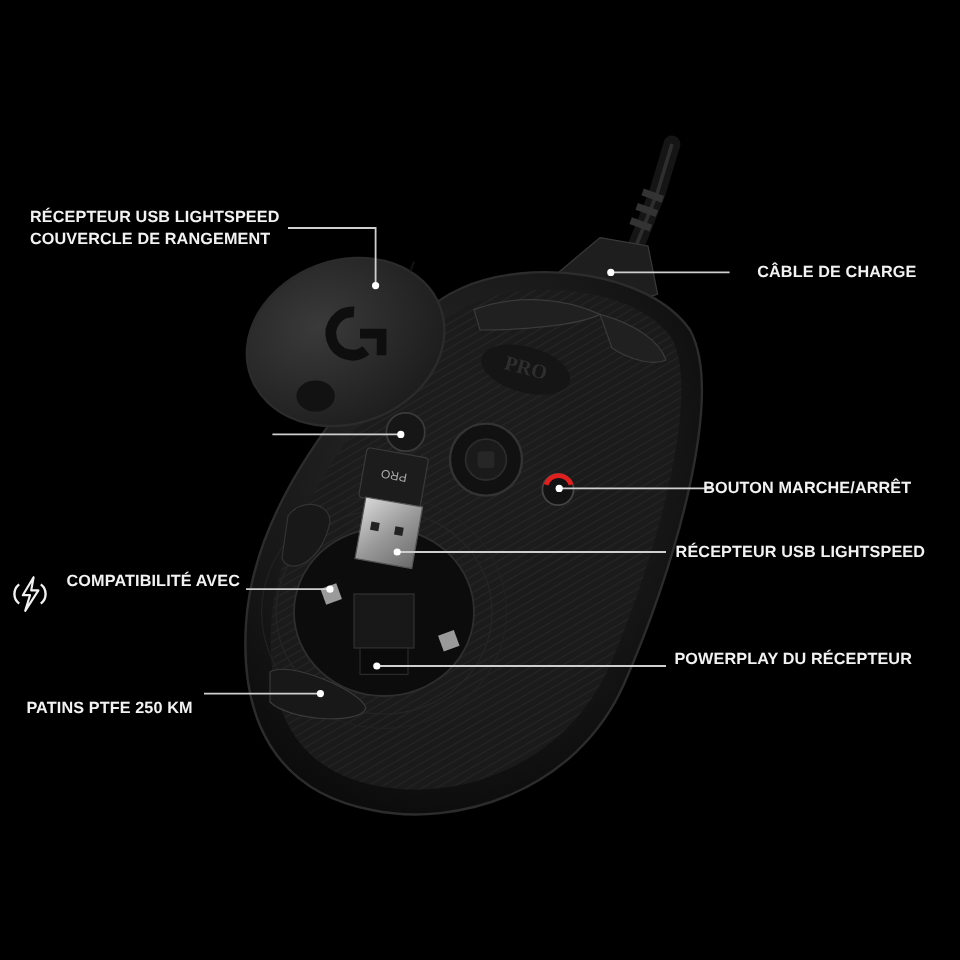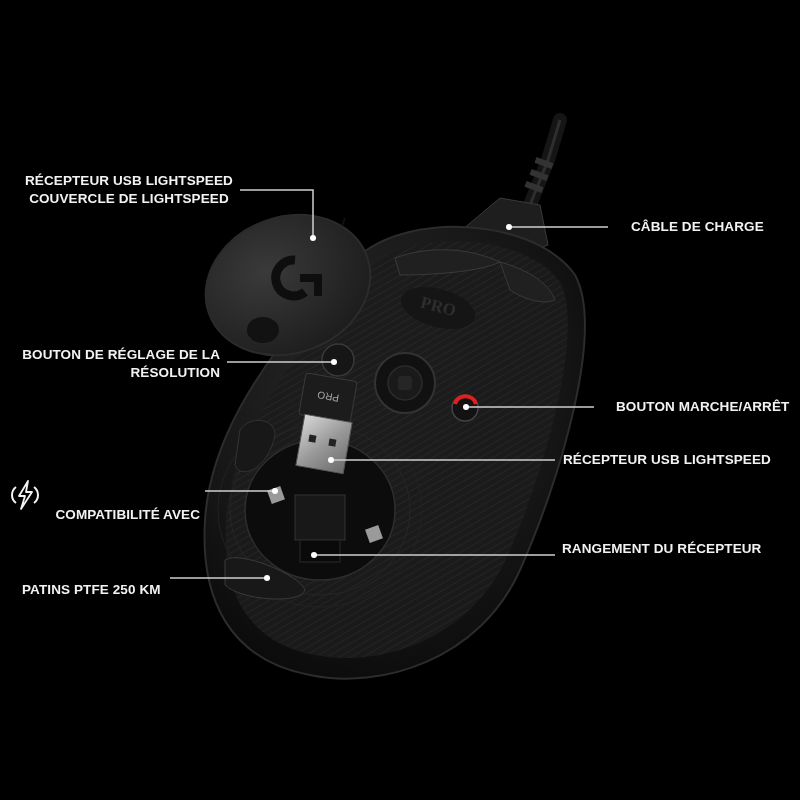--- a/index.html
+++ b/index.html
@@ -4,21 +4,21 @@
 <style>
   html, body { margin: 0; padding: 0; background: #000; }
   body { width: 800px; height: 800px; position: relative; overflow: hidden;
          font-family: "Liberation Sans", "DejaVu Sans", sans-serif; color: #fff; }
   .stage { position: absolute; left: 0; top: 0; width: 800px; height: 800px; background: #000; }
   svg.art { position: absolute; left: 0; top: 0; }
   .label { position: absolute; font-weight: bold; font-size: 13.5px; line-height: 18px;
            letter-spacing: 0.1px; color: #f2f2f2; white-space: nowrap; }
   .label .ln { display: block; }
   .right-align { text-align: right; }
-  .left-align { text-align: center; }
+  .left-align { text-align: left; }
   .pp-icon { position: absolute; left: 6px; top: 478px; width: 38px; height: 34px; }
 </style>
 </head>
 <body>
 
 <div class="stage">
 
   <svg class="art" width="800" height="800" viewBox="0 0 800 800">
     <defs>
       <radialGradient id="bodyGrad" cx="0.45" cy="0.35" r="0.7">
@@ -114,50 +114,46 @@
       <circle cx="267" cy="578" r="3"></circle>
       <circle cx="509" cy="227" r="3"></circle>
       <circle cx="466" cy="407" r="3"></circle>
       <circle cx="331" cy="460" r="3"></circle>
       <circle cx="314" cy="555" r="3"></circle>
     </g>
   </svg>
 
   <div class="label left-align" style="left:25px; top:172px;">
     <span class="ln">RÉCEPTEUR USB LIGHTSPEED</span>
-    <span class="ln">COUVERCLE DE LIGHTSPEED</span>
+    <span class="ln">COUVERCLE DE RANGEMENT</span>
   </div>
 
-  <div class="label right-align" style="right:580px; top:346px;">
-    <span class="ln">BOUTON DE RÉGLAGE DE LA</span>
-    <span class="ln">RÉSOLUTION</span>
-  </div>
 
   <svg class="pp-icon" viewBox="0 0 38 34">
     <path d="M10 9 A10 10 0 0 0 10 25" stroke="#f2f2f2" stroke-width="2" fill="none"></path>
     <path d="M28 9 A10 10 0 0 1 28 25" stroke="#f2f2f2" stroke-width="2" fill="none"></path>
     <path d="M22 3 L13 18 L19 18 L15 31 L26 14 L20 14 Z" stroke="#f2f2f2" stroke-width="1.8" fill="none" stroke-linejoin="round"></path>
   </svg>
-  <div class="label right-align" style="right:600px; top:475px;margin-top:31px;">
+  <div class="label right-align" style="right:600px; top:475px;">
     <span class="ln">COMPATIBILITÉ AVEC</span>
   </div>
 
   <div class="label left-align" style="left:22px; top:581px;">
     <span class="ln">PATINS PTFE 250 KM</span>
   </div>
 
   <div class="label left-align" style="left:631px; top:218px;">
     <span class="ln">CÂBLE DE CHARGE</span>
   </div>
 
-  <div class="label left-align" style="left:616px; top:398px;">
+  <div class="label left-align" style="left:586px; top:398px;">
     <span class="ln">BOUTON MARCHE/ARRÊT</span>
   </div>
 
   <div class="label left-align" style="left:563px; top:451px;">
     <span class="ln">RÉCEPTEUR USB LIGHTSPEED</span>
   </div>
 
   <div class="label left-align" style="left:562px; top:540px;">
-    <span class="ln">RANGEMENT DU RÉCEPTEUR</span>
+    <span class="ln">POWERPLAY DU RÉCEPTEUR</span>
   </div>
 
 </div>
 
 </body></html>

